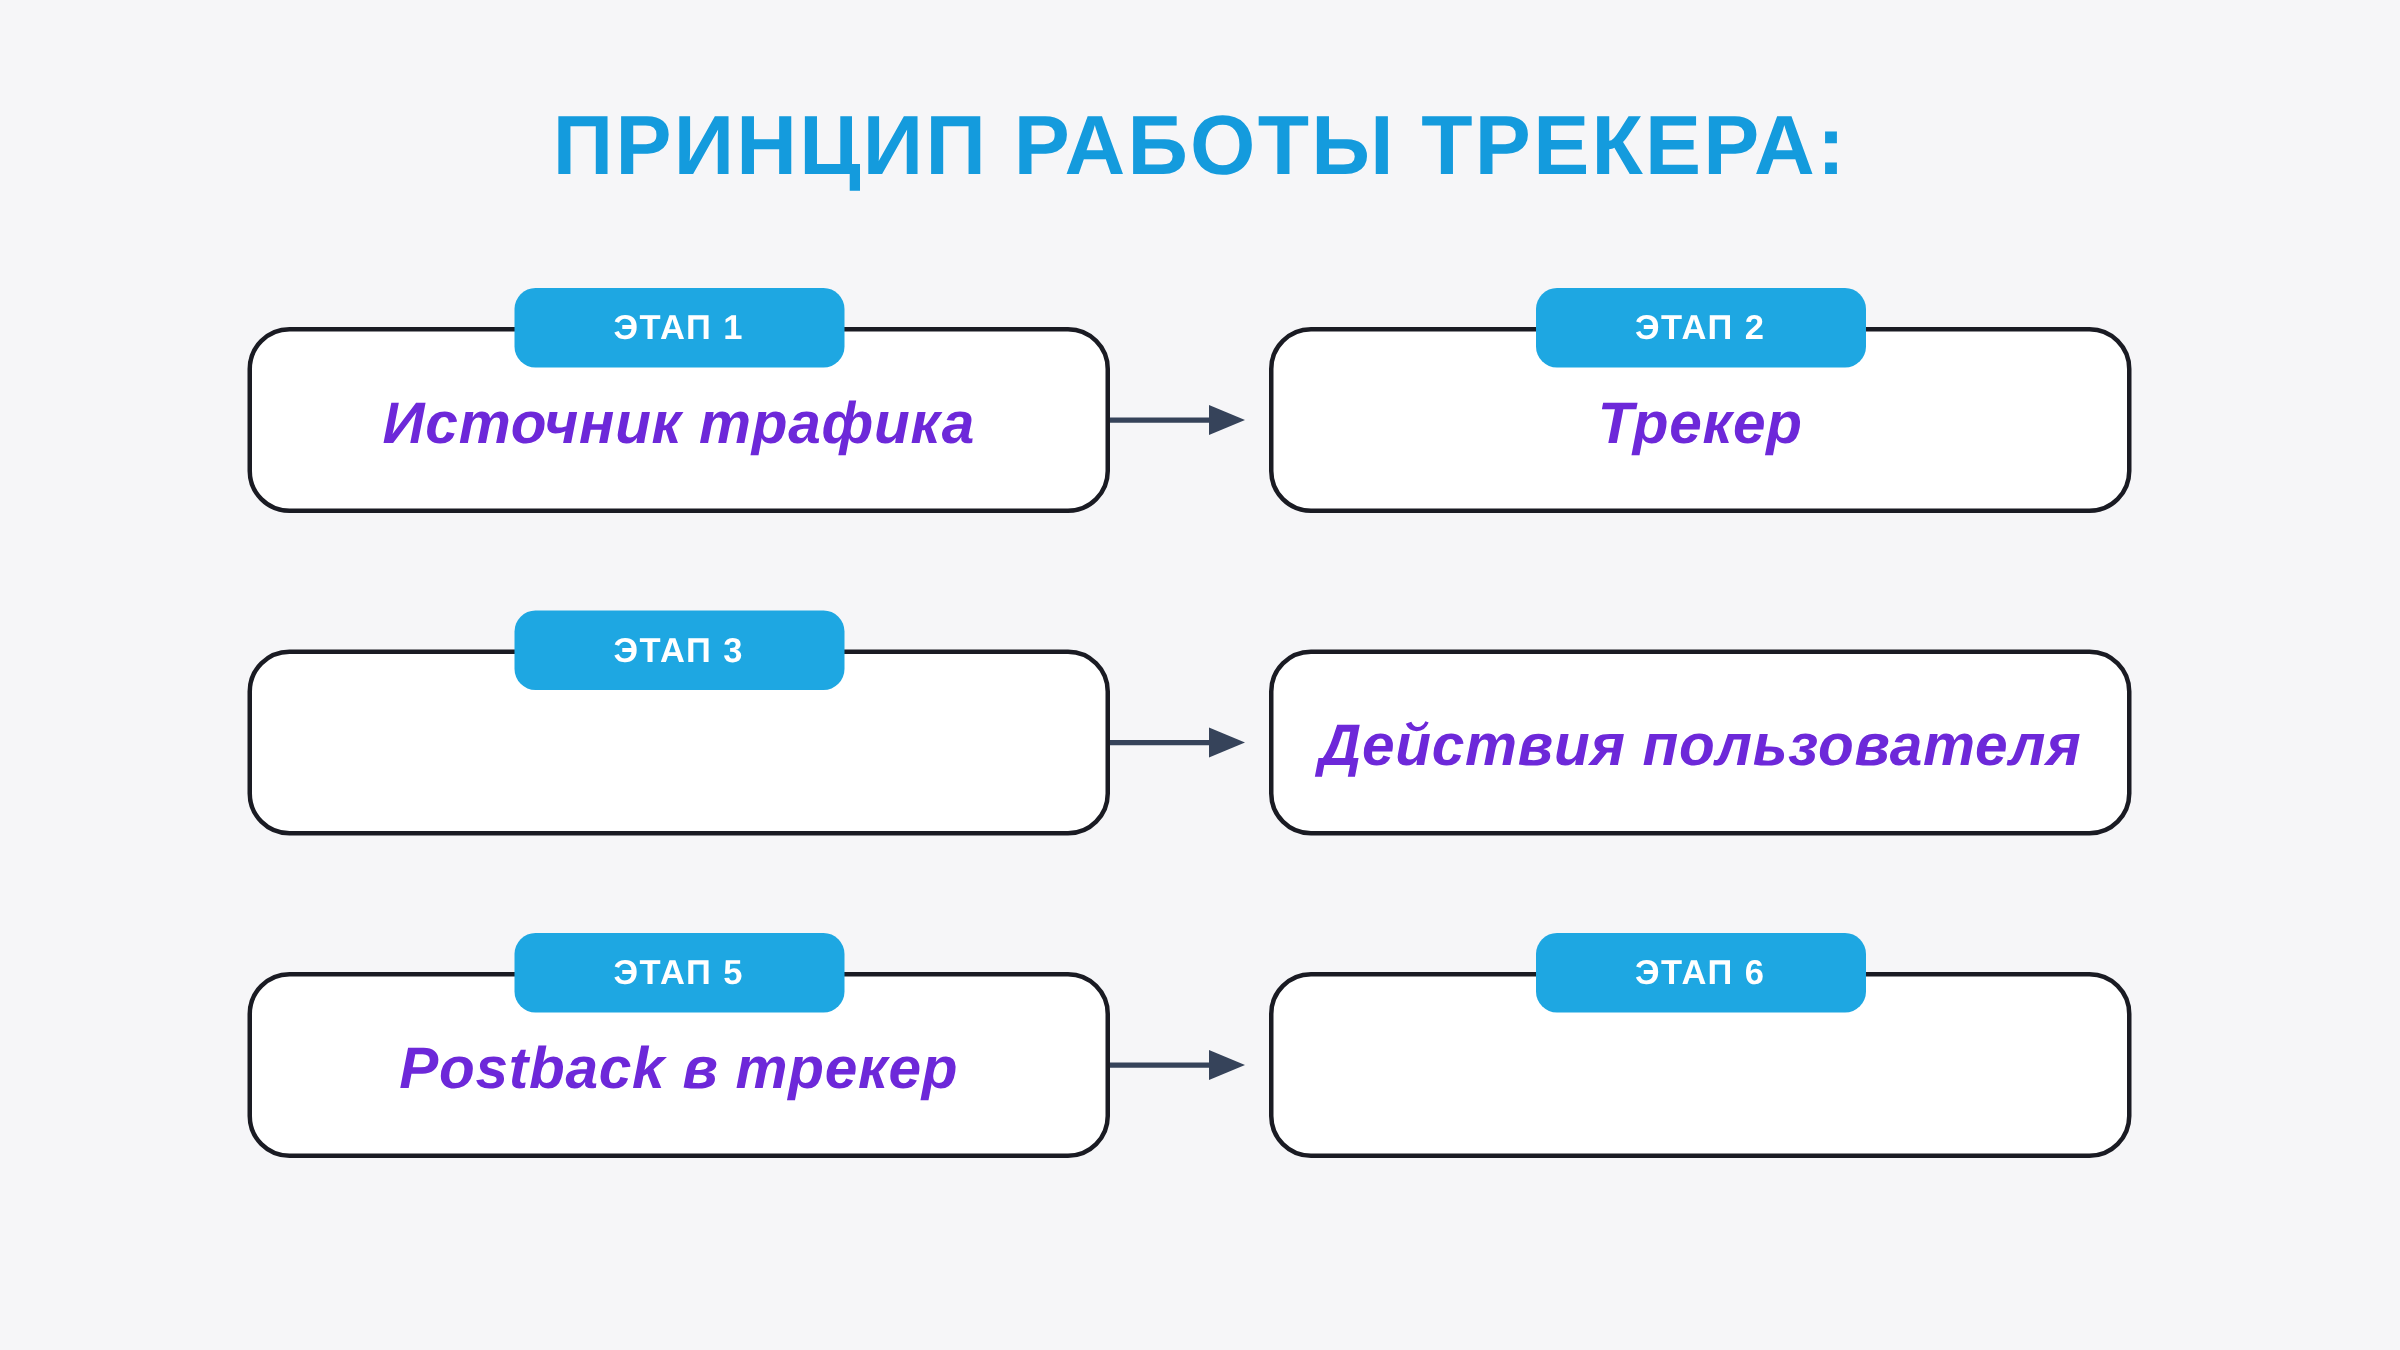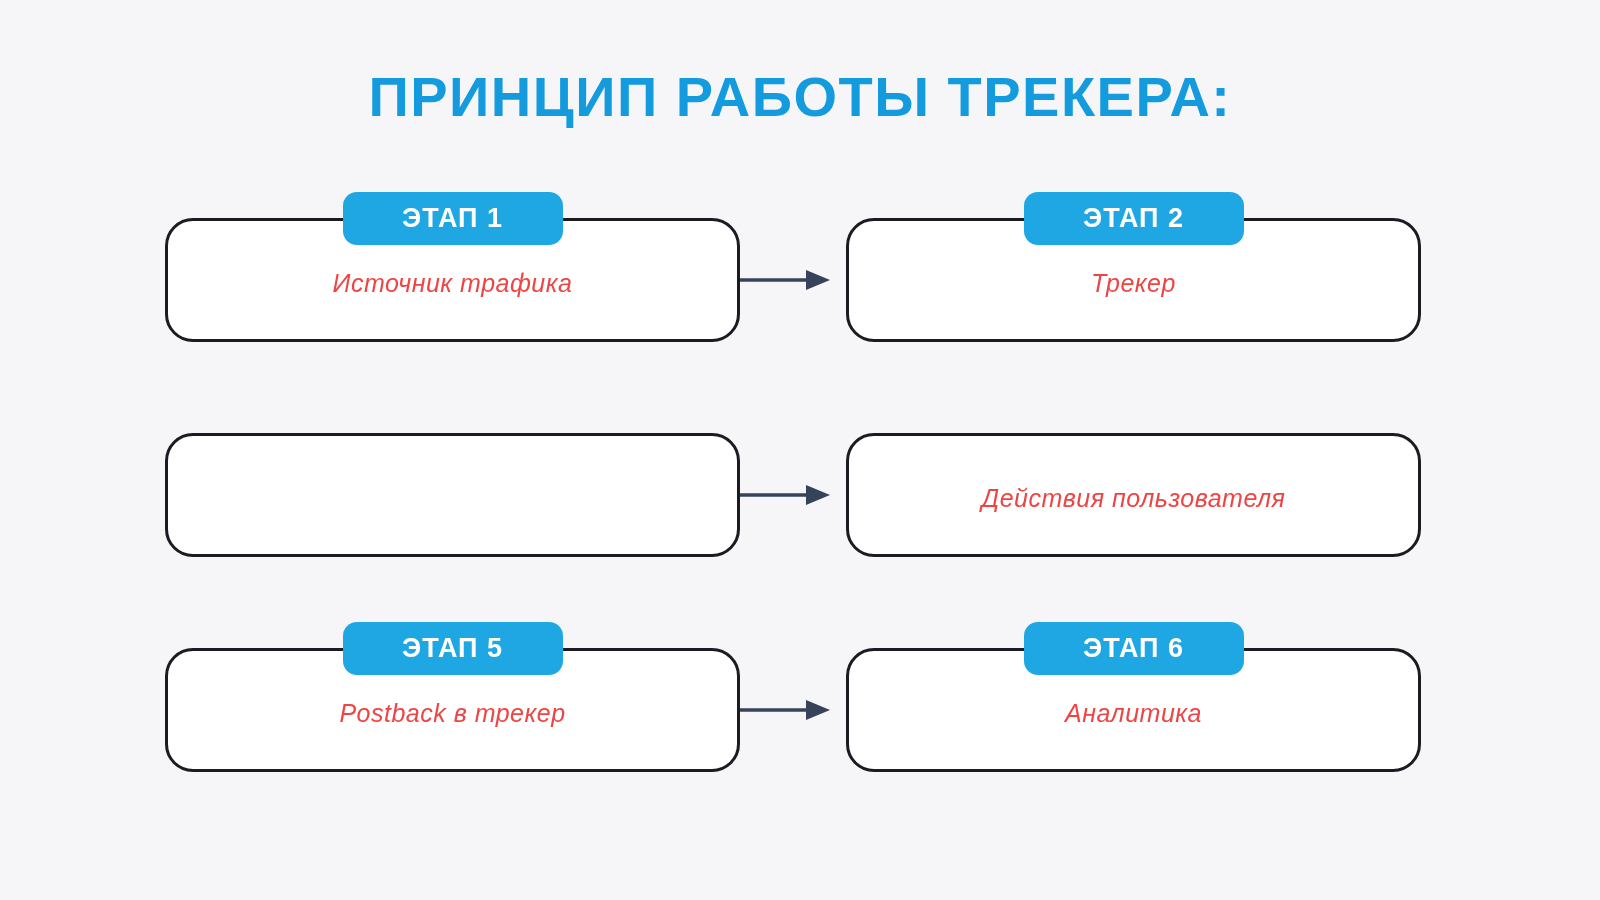--- a/index.html
+++ b/index.html
@@ -63,29 +63,29 @@
     width: 220px;
     height: 53px;
     background: #1ea7e2;
     border-radius: 14px;
     display: flex;
     align-items: center;
     justify-content: center;
   }
   .badge span {
     color: #ffffff;
-    font-size: 27px;
+    font-size: 23px;
     font-weight: bold;
     letter-spacing: 1px;
   }
   .stage-label {
     font-style: italic;
-    font-weight: 400;
-    font-size: 25px;
-    color: #ef4444;
+    font-weight: 700;
+    font-size: 39px;
+    color: #6d28d9;
     margin-top: 6px;
     letter-spacing: 0.5px;
   }
   .arrow {
     position: absolute;
     left: 575px;
     top: 50%;
     margin-top: -13px;
     width: 90px;
     height: 26px;
@@ -112,20 +112,23 @@
     <div class="stage-box right">
       <div class="badge">
         <span>ЭТАП 2</span>
       </div>
       <div class="stage-label">Трекер</div>
     </div>
   </div>
 
   <div class="row r2">
     <div class="stage-box left">
+      <div class="badge">
+        <span>ЭТАП 3</span>
+      </div>
     </div>
     <svg class="arrow" viewBox="0 0 90 26" xmlns="http://www.w3.org/2000/svg">
       <line x1="0" y1="13" x2="70" y2="13" stroke="#36435a" stroke-width="3.5"></line>
       <polygon points="66,3 90,13 66,23" fill="#36435a"></polygon>
     </svg>
     <div class="stage-box right">
       <div class="stage-label">Действия пользователя</div>
     </div>
   </div>
 
@@ -137,17 +140,16 @@
       <div class="stage-label">Postback в трекер</div>
     </div>
     <svg class="arrow" viewBox="0 0 90 26" xmlns="http://www.w3.org/2000/svg">
       <line x1="0" y1="13" x2="70" y2="13" stroke="#36435a" stroke-width="3.5"></line>
       <polygon points="66,3 90,13 66,23" fill="#36435a"></polygon>
     </svg>
     <div class="stage-box right">
       <div class="badge">
         <span>ЭТАП 6</span>
       </div>
-      <div class="stage-label">Аналитика</div>
     </div>
   </div>
 
 </div>
 
 </body></html>

